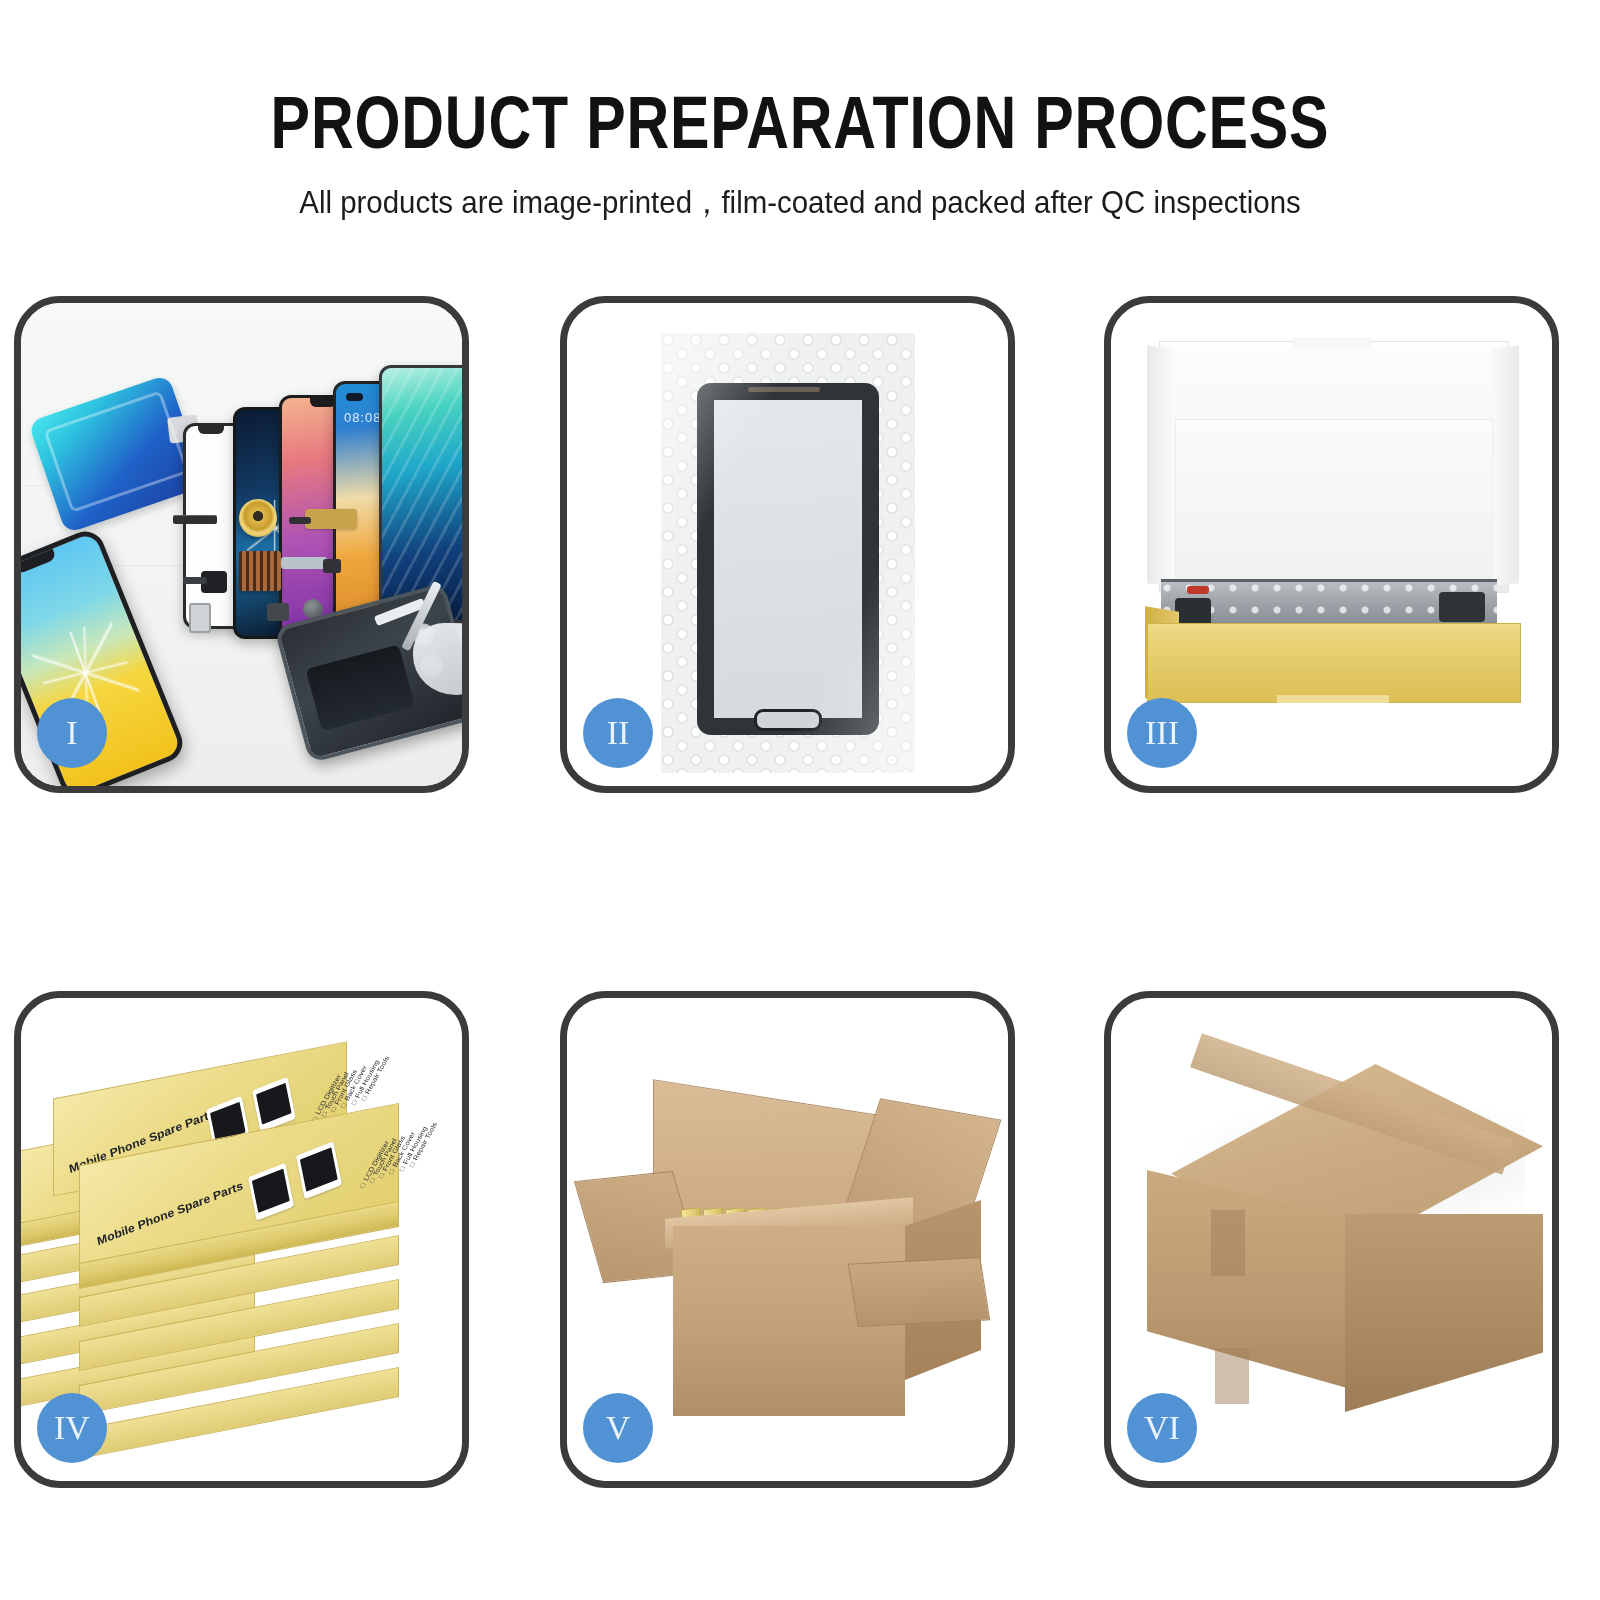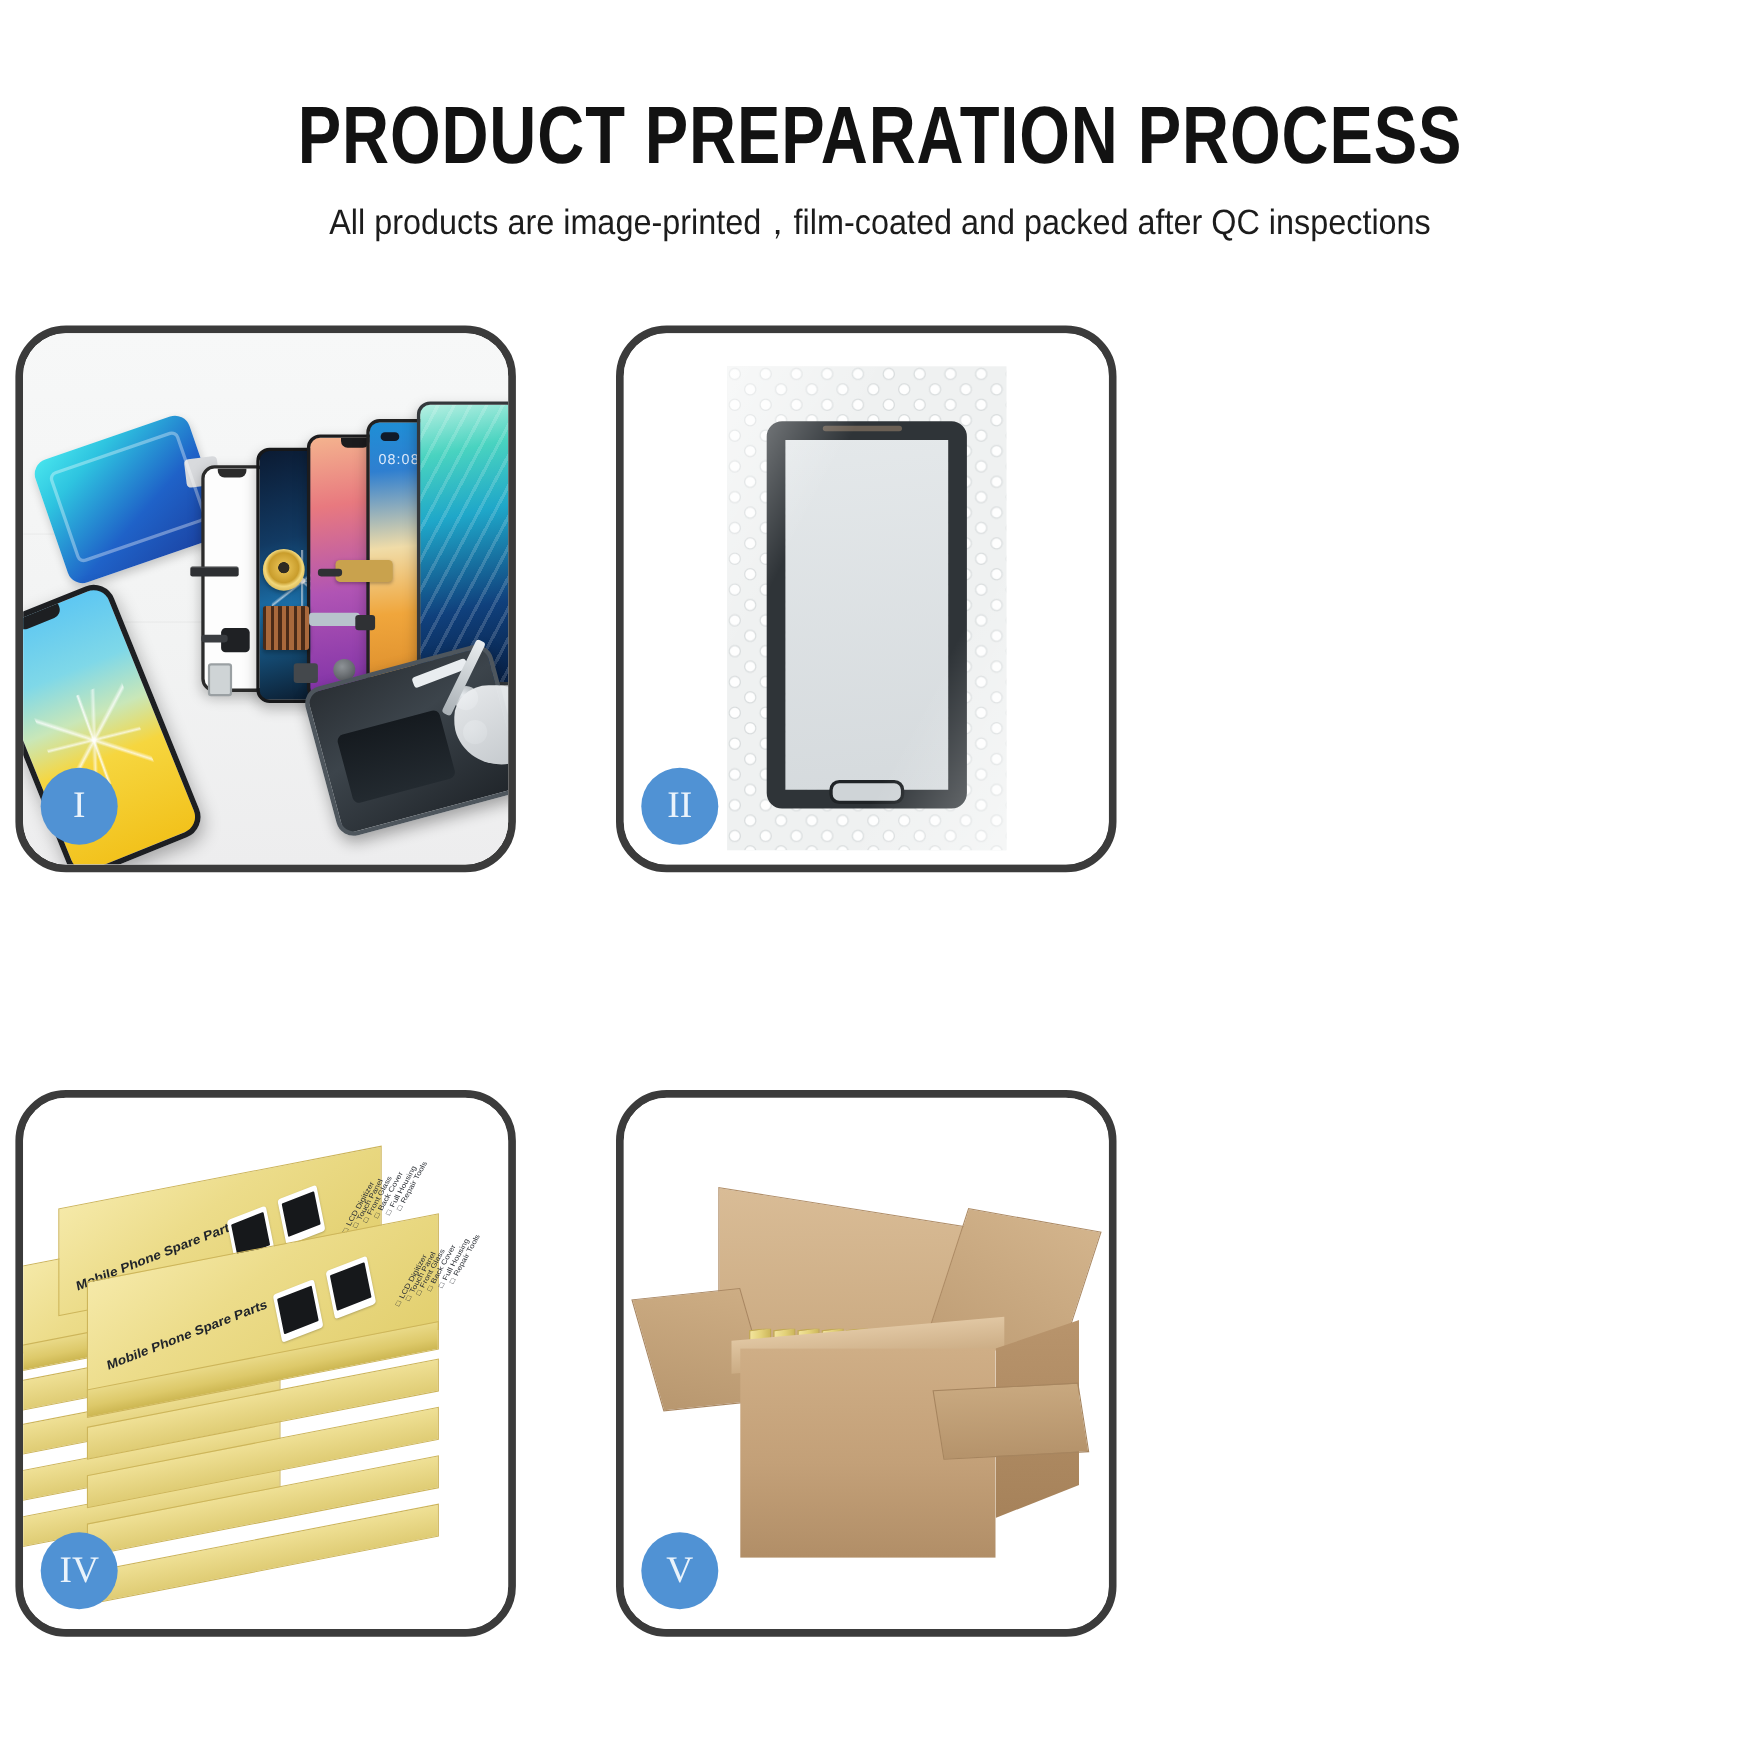--- a/index.html
+++ b/index.html
@@ -343,20 +343,41 @@
       <div class="photo p2">
         <div class="bwrap">
           <span class="bub"></span>
           <span class="glass"></span>
           <span class="sheen"></span>
         </div>
       </div>
       <div class="badge">II</div>
     </div>
 
+    <div class="card c3">
+      <div class="photo p3">
+        <div class="mb">
+          <span class="lid"></span>
+          <span class="lidflapL"></span>
+          <span class="lidflapR"></span>
+          <span class="lidtab"></span>
+          <span class="inner"></span>
+          <span class="screen">
+            <span class="bb"></span>
+              <span class="red"></span>
+              <span class="conn"></span>
+              <span class="conn2"></span>
+          </span>
+          <span class="frontL"></span>
+          <span class="front"></span>
+          <span class="fronttab"></span>
+        </div>
+      </div>
+      <div class="badge">III</div>
+    </div>
   </div>
 
   <div class="row r2">
 
     <div class="card c1">
       <div class="photo p4">
         <div class="stk">
 
           <div class="gbox gtop" style="left:0px;top:82px;width:236px;height:78px;transform:skewY(-11deg)"></div>
           <div class="gbox gside" style="left:0px;top:154px;width:236px;height:22px;transform:skewY(-11deg)"></div>
@@ -426,14 +447,28 @@
           </span>
           <span class="rim"></span>
           <span class="body"></span>
           <span class="bodyR"></span>
           <span class="flapFront"></span>
         </div>
       </div>
       <div class="badge">V</div>
     </div>
 
+    <div class="card c3">
+      <div class="photo p6">
+        <div class="sb">
+          <span class="shadow"></span>
+          <span class="top"></span>
+          <span class="tape"></span>
+          <span class="left"></span>
+          <span class="right"></span>
+          <span class="tapeL"></span>
+          <span class="tapeL2"></span>
+        </div>
+      </div>
+      <div class="badge">VI</div>
+    </div>
   </div>
 </div>
 
 </body></html>

